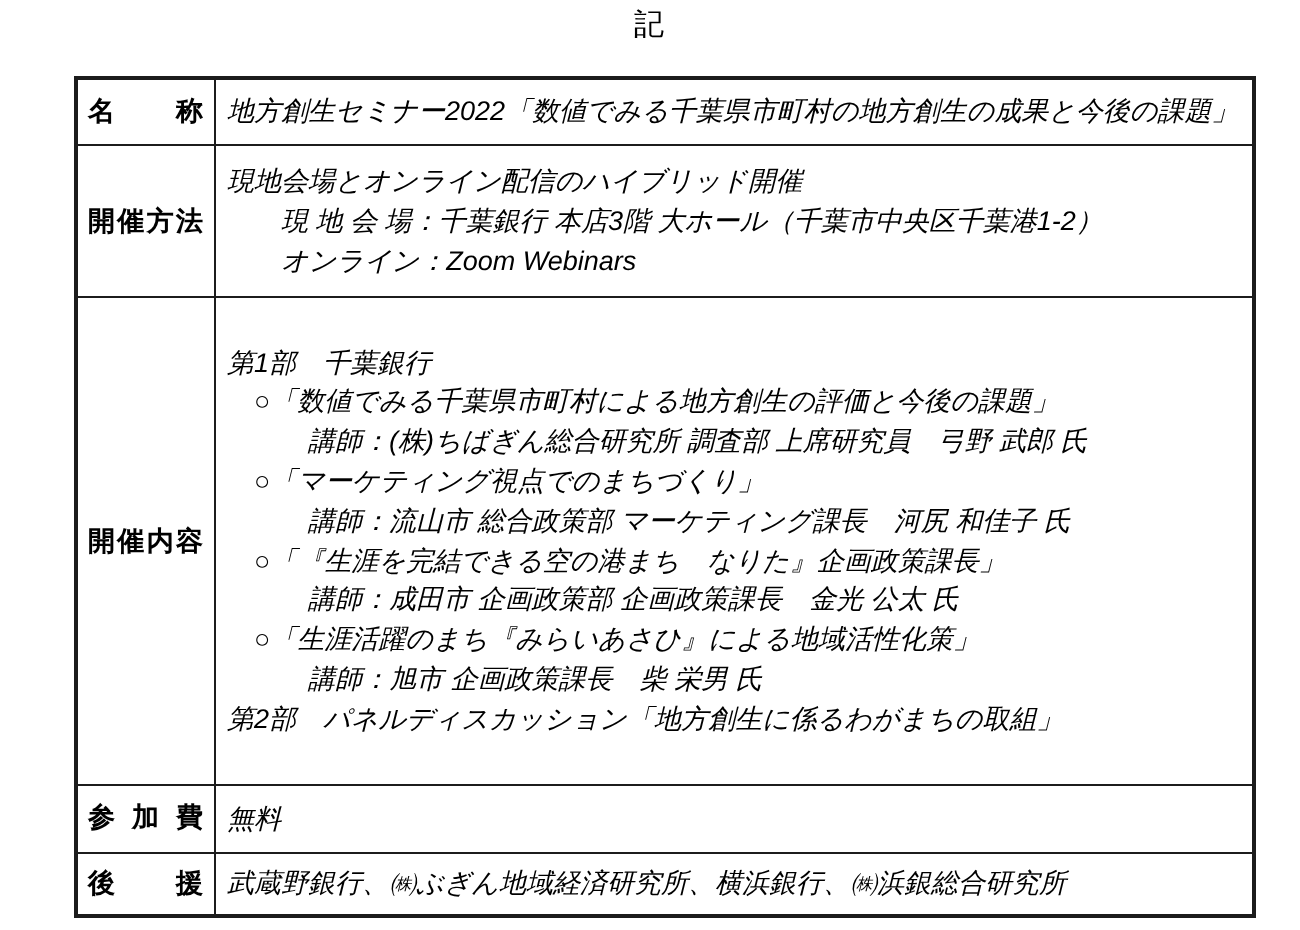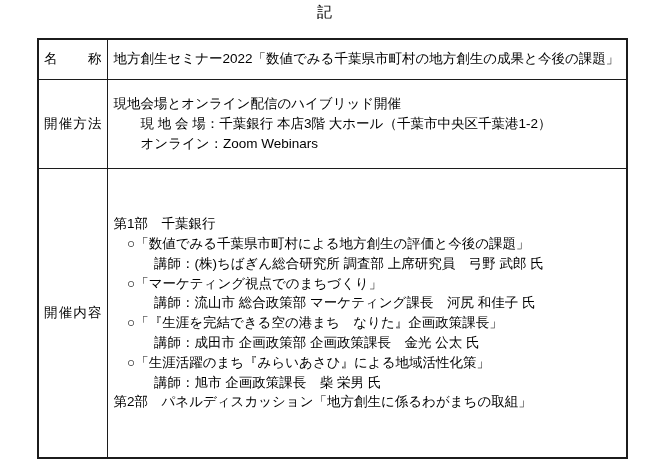--- a/index.html
+++ b/index.html
@@ -25,33 +25,34 @@
     border-collapse:collapse;
     table-layout:fixed;
     border:2px solid #1c1c1c;
     font-size:13.5px;
   }
   .doc th,.doc td{
     border:1px solid #1c1c1c;
     vertical-align:middle;
   }
   .doc th{
-    font-weight:normal;
+    font-weight:bold;
     padding:0 5px;
     text-align:justify;
     text-align-last:justify;
     -moz-text-align-last:justify;
     text-justify:inter-character;
   }
   .doc td{
     padding:1px 4px 1px 6px;
   }
   .line{
     white-space:pre-wrap;
     line-height:19.8px;
+    font-style:italic;
   }
   tr.h28{height:28px}
   tr.h58{height:58px}
   tr.h199{height:199px}
   tr.h27{height:27px}
   tr.h26{height:26px}
 </style>
 </head>
 <body>
 
@@ -93,19 +94,31 @@
           <div class="line">　　　講師：流山市 総合政策部 マーケティング課長　河尻 和佳子 氏</div>
           <div class="line">　○「『生涯を完結できる空の港まち　なりた』企画政策課長」</div>
           <div class="line">　　　講師：成田市 企画政策部 企画政策課長　金光 公太 氏</div>
           <div class="line">　○「生涯活躍のまち『みらいあさひ』による地域活性化策」</div>
           <div class="line">　　　講師：旭市 企画政策課長　柴 栄男 氏</div>
           <div class="line">第2部　パネルディスカッション「地方創生に係るわがまちの取組」</div>
         </td>
       </tr>
 
 
+      <tr class="h28">
+        <th>参加費</th>
+        <td>
+          <div class="line">無料</div>
+        </td>
+      </tr>
 
 
+      <tr class="h26">
+        <th>後援</th>
+        <td>
+          <div class="line">武蔵野銀行、㈱ぶぎん地域経済研究所、横浜銀行、㈱浜銀総合研究所</div>
+        </td>
+      </tr>
 
     </tbody>
   </table>
 
 </div>
 
 </body></html>

